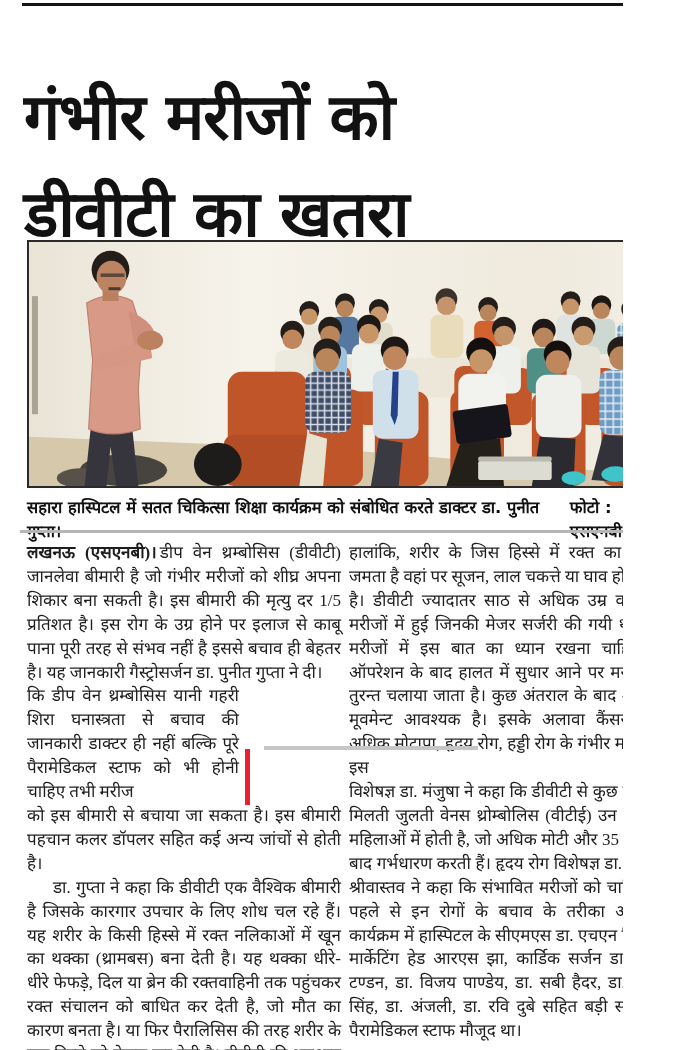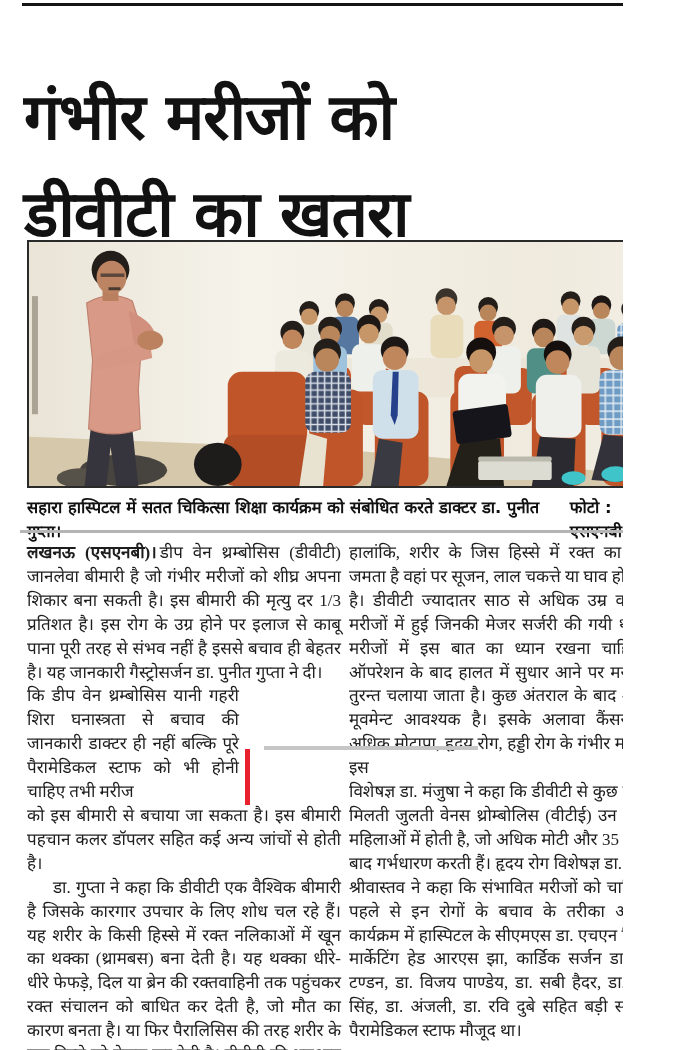--- a/index.html
+++ b/index.html
@@ -211,21 +211,21 @@
 
   <div class="caption-row">
     <span>सहारा हास्पिटल में सतत चिकित्सा शिक्षा कार्यक्रम को संबोधित करते डाक्टर डा. पुनीत गुप्ता।</span>
     <span>फोटो : एसएनबी</span>
   </div>
   <div class="caption-rule"></div>
 
   <div class="bodywrap">
 
     <div class="col col-left">
-      <p><b class="dateline">लखनऊ (एसएनबी)।</b><span>डीप वेन थ्रम्बोसिस (डीवीटी) जानलेवा बीमारी है जो गंभीर मरीजों को शीघ्र अपना शिकार बना सकती है। इस बीमारी की मृत्यु दर 1/3 प्रतिशत है। इस रोग के उग्र होने पर इलाज से काबू पाना पूरी तरह से संभव नहीं है इससे बचाव ही बेहतर है। यह जानकारी गैस्ट्रोसर्जन डा. पुनीत गुप्ता ने दी।</span></p>
+      <p><b class="dateline">लखनऊ (एसएनबी)।</b><span>डीप वेन थ्रम्बोसिस (डीवीटी) जानलेवा बीमारी है जो गंभीर मरीजों को शीघ्र अपना शिकार बना सकती है। इस बीमारी की मृत्यु दर 1/5 प्रतिशत है। इस रोग के उग्र होने पर इलाज से काबू पाना पूरी तरह से संभव नहीं है इससे बचाव ही बेहतर है। यह जानकारी गैस्ट्रोसर्जन डा. पुनीत गुप्ता ने दी।</span></p>
       <p class="narrow-left">कि डीप वेन थ्रम्बोसिस यानी गहरी शिरा घनास्त्रता से बचाव की जानकारी डाक्टर ही नहीं बल्कि पूरे पैरामेडिकल स्टाफ को भी होनी चाहिए तभी मरीज</p>
       <p>को इस बीमारी से बचाया जा सकता है। इस बीमारी पहचान कलर डॉपलर सहित कई अन्य जांचों से होती है।</p>
       <p class="indent">डा. गुप्ता ने कहा कि डीवीटी एक वैश्विक बीमारी है जिसके कारगार उपचार के लिए शोध चल रहे हैं। यह शरीर के किसी हिस्से में रक्त नलिकाओं में खून का थक्का (थ्रामबस) बना देती है। यह थक्का धीरे-धीरे फेफड़े, दिल या ब्रेन की रक्तवाहिनी तक पहुंचकर रक्त संचालन को बाधित कर देती है, जो मौत का कारण बनता है। या फिर पैरालिसिस की तरह शरीर के एक हिस्से को बेकार कर देती है। डीवीटी की शुरुआत में पहचान करना कठिन है।</p>
     </div>
 
     <div class="col col-right">
       <p>हालांकि, शरीर के जिस हिस्से में रक्त का थक्का जमता है वहां पर सूजन, लाल चकत्ते या घाव हो सकता है। डीवीटी ज्यादातर साठ से अधिक उम्र वाले उन मरीजों में हुई जिनकी मेजर सर्जरी की गयी थी। ऐसे मरीजों में इस बात का ध्यान रखना चाहिए कि ऑपरेशन के बाद हालत में सुधार आने पर मरीज को तुरन्त चलाया जाता है। कुछ अंतराल के बाद शरीर में मूवमेन्ट आवश्यक है। इसके अलावा कैंसर रोगी, अधिक मोटापा, हृदय रोग, हड्डी रोग के गंभीर मरीजों में इस</p>
       <p>विशेषज्ञ डा. मंजुषा ने कहा कि डीवीटी से कुछ हद तक मिलती जुलती वेनस थ्रोम्बोलिस (वीटीई) उन गर्भवती महिलाओं में होती है, जो अधिक मोटी और 35 आयु के बाद गर्भधारण करती हैं। हृदय रोग विशेषज्ञ डा. विशाल श्रीवास्तव ने कहा कि संभावित मरीजों को चाहिए कि पहले से इन रोगों के बचाव के तरीका अपनायें। कार्यक्रम में हास्पिटल के सीएमएस डा. एचएन त्रिपाठी, मार्केटिंग हेड आरएस झा, कार्डिक सर्जन डा. शेखर टण्डन, डा. विजय पाण्डेय, डा. सबी हैदर, डा. पंकज सिंह, डा. अंजली, डा. रवि दुबे सहित बड़ी संख्या में पैरामेडिकल स्टाफ मौजूद था।</p>
     </div>
 

